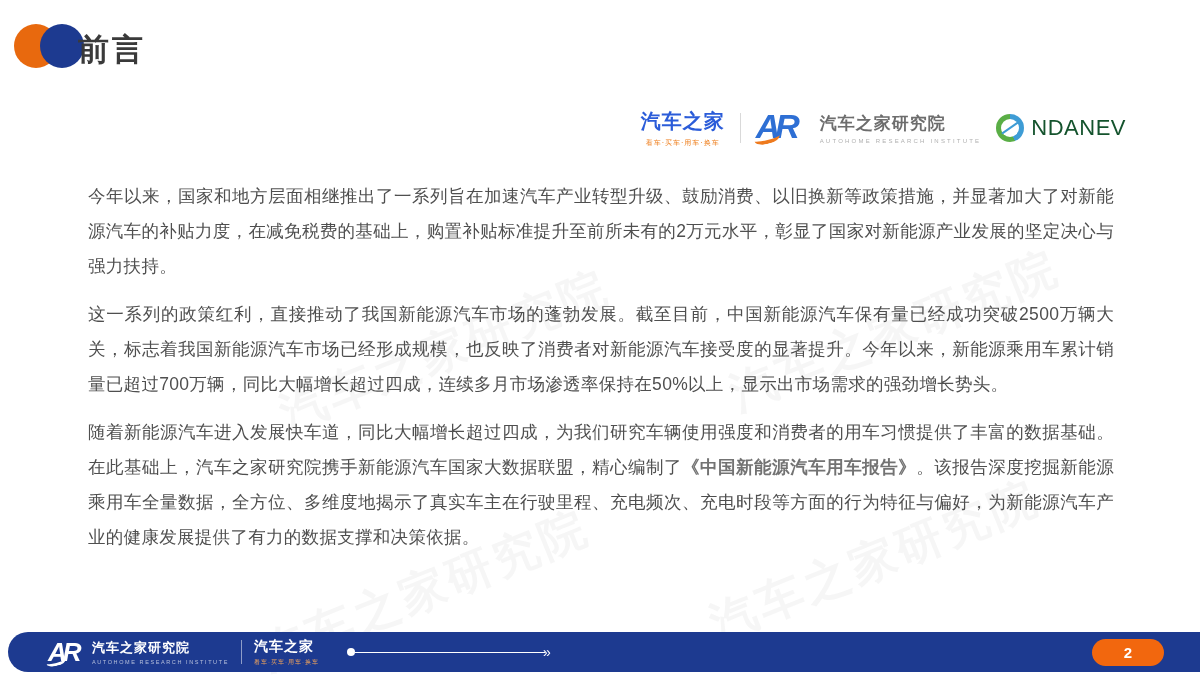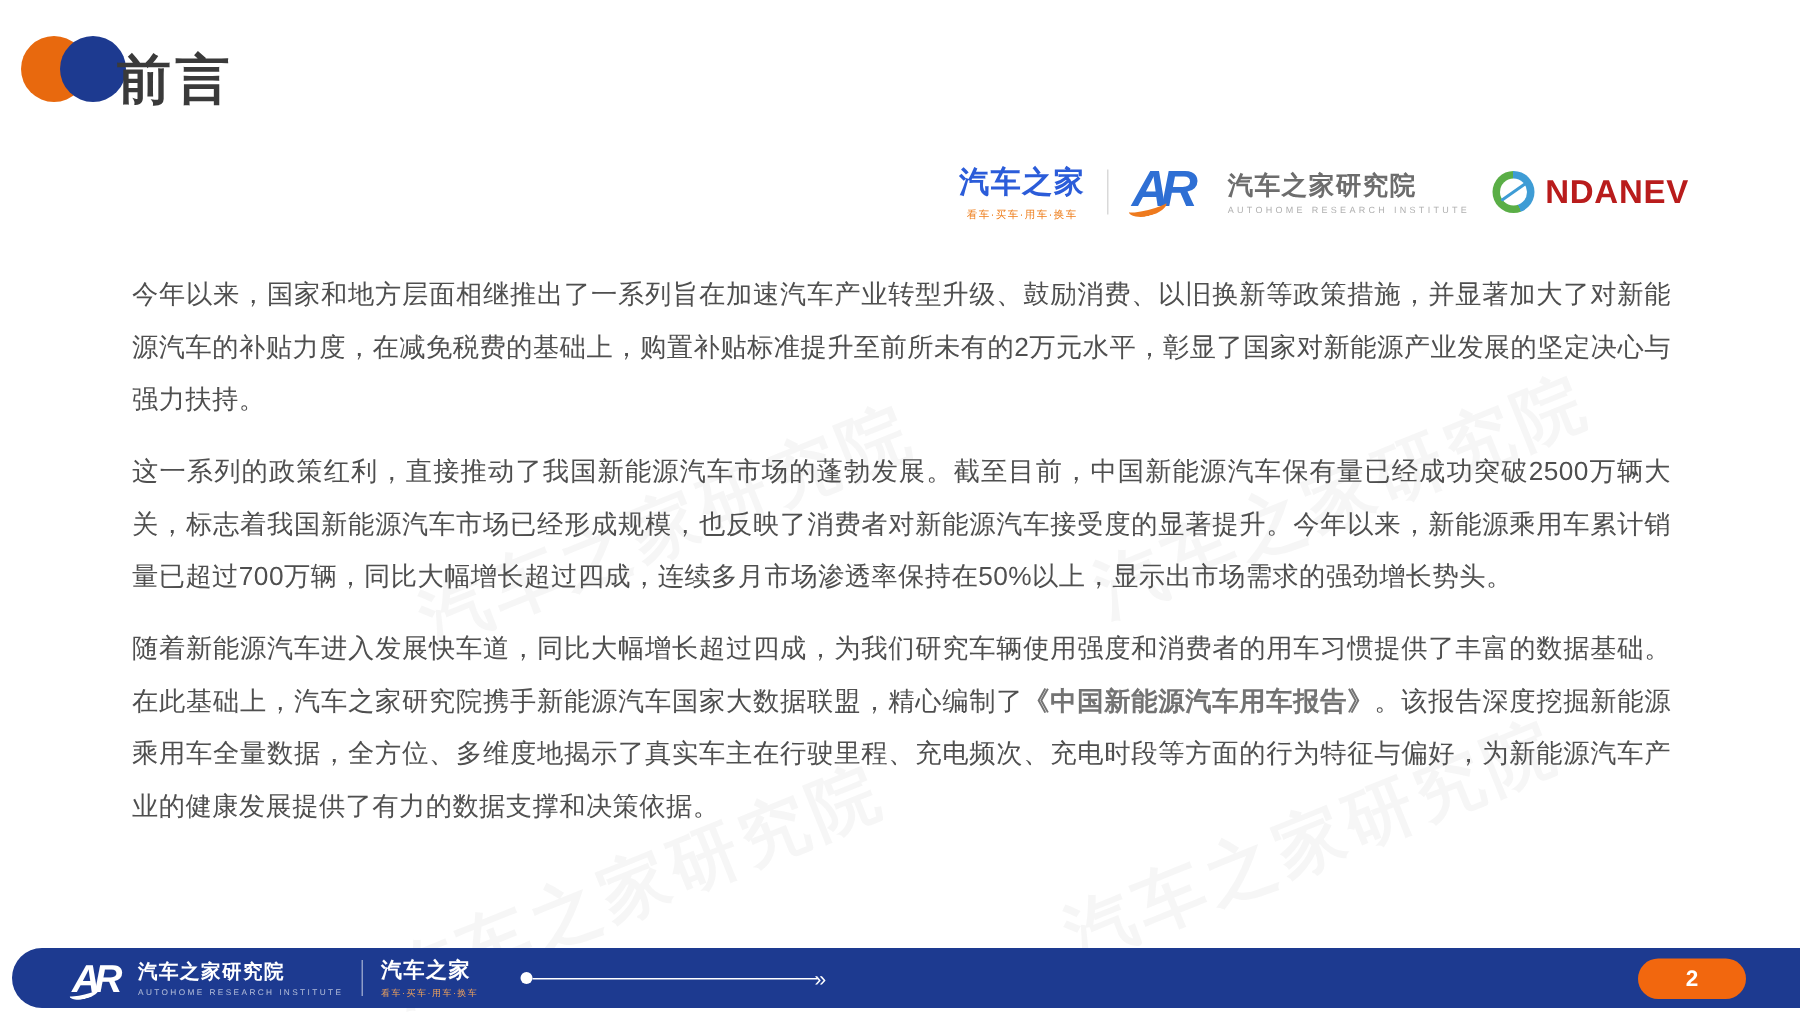--- a/index.html
+++ b/index.html
@@ -16,21 +16,21 @@
     color:rgba(110,110,110,0.06); transform:rotate(-22deg);
     white-space:nowrap; pointer-events:none; letter-spacing:4px;
   }
 
   
   .title-group { position:absolute; left:0; top:0; height:90px; width:400px; }
   .circle { position:absolute; border-radius:50%; width:44px; height:44px; }
   .circle.orange { left:14px; top:24px; background:#e8690e; }
   .circle.blue   { left:40px; top:24px; background:#1d3a90; }
   .page-title {
-    position:absolute; left:78px; top:29px; font-size:36px; font-weight:bold;
+    position:absolute; left:78px; top:29px; font-size:31px; font-weight:bold;
     color:#3a3a3a; letter-spacing:3px;
   }
 
   
   .logos { position:absolute; top:104px; right:74px; display:flex; align-items:center; gap:15px; height:48px; }
   .logo-autohome { display:flex; flex-direction:column; align-items:center; gap:3px; }
   .logo-autohome .name { color:#2b5cd9; font-size:20px; font-weight:bold; letter-spacing:1px; }
   .logo-autohome .tagline { color:#ee7d1a; font-size:7px; letter-spacing:1px; }
   .logo-divider { width:1px; height:30px; background:#d9d9d9; }
   .logo-ari { display:flex; align-items:center; gap:8px; }
@@ -46,21 +46,21 @@
   .logo-ari .text { display:flex; flex-direction:column; gap:3px; }
   .logo-ari .name { color:#6d6d6d; font-size:17px; font-weight:bold; letter-spacing:1px; }
   .logo-ari .subtitle { color:#b0b0b0; font-size:6px; letter-spacing:2.2px; }
   .logo-ndanev { display:flex; align-items:center; gap:7px; }
   .ndanev-icon { position:relative; width:28px; height:28px; border-radius:50%;
     background:conic-gradient(#3e9cd5 0 160deg, #5aae46 160deg 360deg); }
   .ndanev-icon .inner { position:absolute; left:5px; top:5px; width:18px; height:18px;
     border-radius:50%; background:#ffffff; }
   .ndanev-icon .stroke { position:absolute; left:4px; top:13px; width:20px; height:2px;
     background:#3e9cd5; transform:rotate(-35deg); border-radius:2px; }
-  .logo-ndanev .name { color:#b91c1c; font-size:22px; font-weight:bold; letter-spacing:0.5px; }
+  .logo-ndanev .name { color:#14532d; font-size:22px; font-weight:normal; letter-spacing:0.5px; }
 
   
   .content { position:absolute; left:88px; top:179px; width:1026px; }
   .content p {
     font-size:17.5px; line-height:35px; color:#4f4f4f;
     text-align:justify; text-justify:inter-ideograph; margin-bottom:13px;
     letter-spacing:0.3px;
   }
   .content p b { color:#737373; font-weight:bold; }
 

